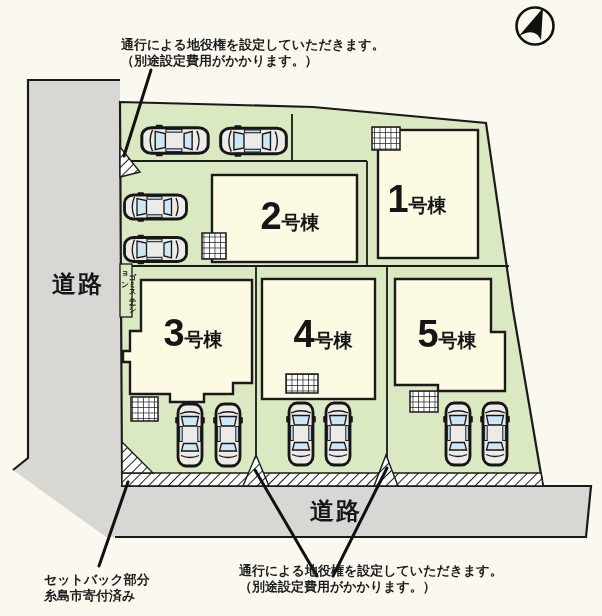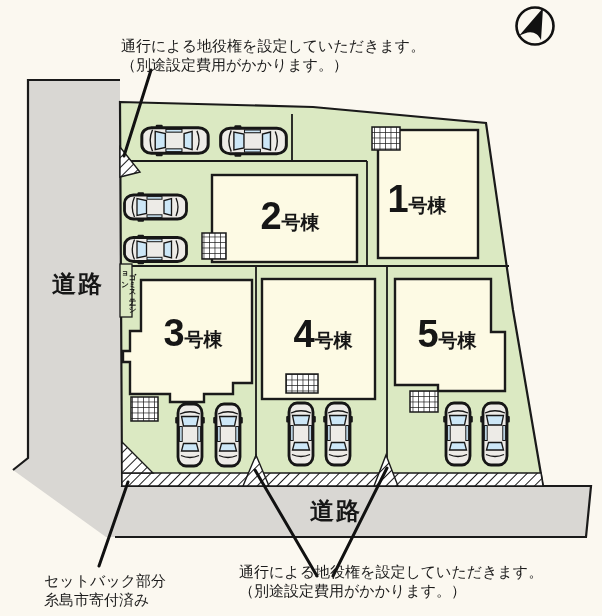--- a/index.html
+++ b/index.html
@@ -2,22 +2,22 @@
 <html><head>
 <meta charset="utf-8">
 <style>
   html,body{margin:0;padding:0;}
   body{font-family:"Liberation Sans","DejaVu Sans",sans-serif;}
   #stage{
     position:relative;width:602px;height:616px;background:#fbf8f0;overflow:hidden;
   }
   #plan-svg{position:absolute;left:0;top:0;}
   .annotation{
-    position:absolute;font-size:15px;line-height:1.25;color:#1c1c1c;
-    white-space:pre-line;letter-spacing:0;font-weight:400;
+    position:absolute;font-size:13px;line-height:1.25;color:#1c1c1c;
+    white-space:pre-line;letter-spacing:0;font-weight:700;
   }
   .vert-label{
     position:absolute;writing-mode:vertical-rl;text-orientation:upright;
     font-size:7.5px;line-height:1;color:#111;letter-spacing:0px;font-weight:700;
   }
   svg text{font-family:"Liberation Sans","DejaVu Sans",sans-serif;}
   .bldg-label{font-weight:bold;fill:#161616;}
   .road-label{font-weight:bold;font-size:24px;fill:#161616;letter-spacing:2px;}
 </style>
 </head>

